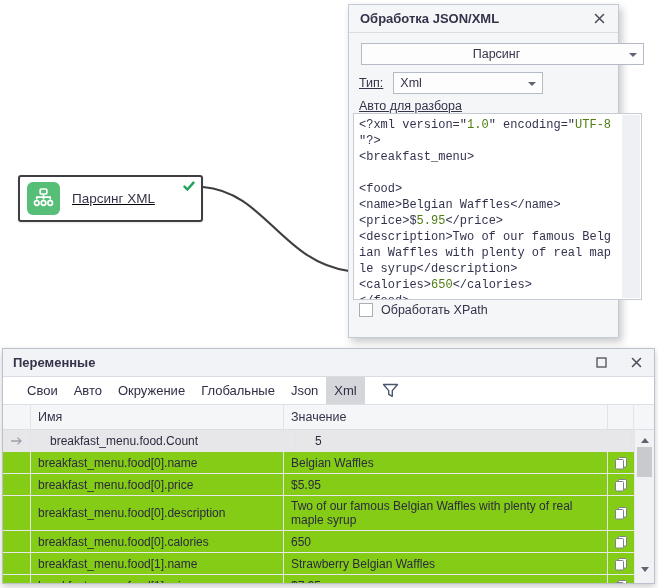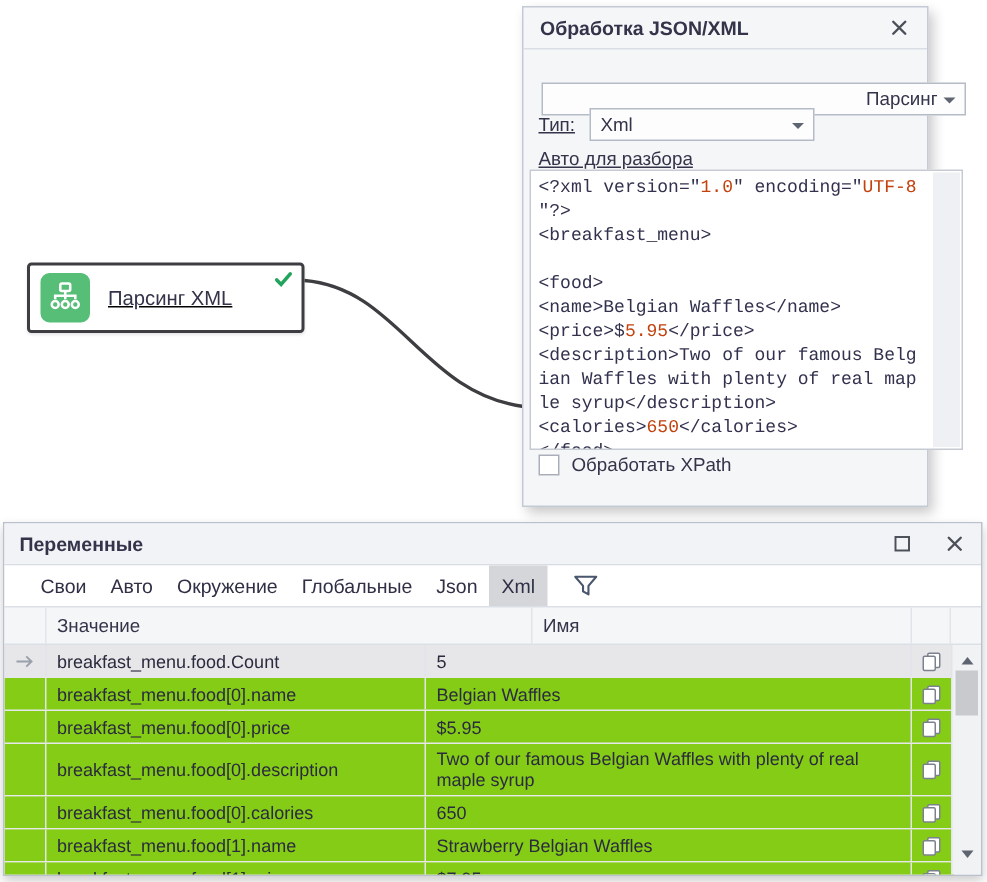--- a/index.html
+++ b/index.html
@@ -22,32 +22,32 @@
   
   .props-panel { position:absolute; left:348px; top:4px; width:271px; height:334px; z-index:3;
                  background:#f5f6f8; border:1px solid #c3cad6; box-shadow:3px 4px 8px rgba(0,0,0,.22); }
   .props-header { height:28px; border-bottom:1px solid #dadde4; display:flex; align-items:center; padding:0 11px; }
   .props-title { font-weight:bold; font-size:13px; color:#33334a; flex:1; }
   .icon-btn { line-height:0; cursor:default; padding:2px; }
   .combo { background:#fdfdfe; border:1px solid #b4bac6; height:22px; display:flex; align-items:center;
            font-size:12.5px; color:#33334a; position:relative; padding:0 18px 0 6px; }
   .combo .caret { position:absolute; right:6px; top:9px; width:0; height:0;
                   border-left:4px solid transparent; border-right:4px solid transparent; border-top:4.5px solid #5f6570; }
-  .combo-action { position:absolute; left:12px; top:50px; width:283px; justify-content:flex-end; }
+  .combo-action { position:absolute; left:12px; top:38px; width:283px; justify-content:center; }
   .type-row { position:absolute; left:10px; top:67px; display:flex; align-items:center; }
   .field-link { font-size:12.5px; color:#33334a; text-decoration:underline; }
   .type-combo { width:150px; margin-left:10px; }
   .parse-label { position:absolute; left:10px; top:94px; }
   .codebox { position:absolute; left:4px; top:108px; width:289px; height:187px; background:#fff;
              border:1px solid #c6cad2; overflow:hidden; font-family:"Liberation Mono","DejaVu Sans Mono",monospace;
              font-size:12px; line-height:16px; padding:3px 0 0 5px; }
   .codebox .vtrack { position:absolute; top:1px; right:1px; bottom:1px; width:18px; background:#eef0f4; }
   .code-line { white-space:pre; height:16px; }
   .c-code { color:#32324e; }
-  .c-value { color:#c2410c; }
+  .c-value { color:#4d7c0f; }
   .xpath-row { position:absolute; left:10px; top:298px; display:flex; align-items:center; }
   .checkbox { width:14px; height:14px; background:#fff; border:1px solid #a9aeb9; }
   .xpath-label { margin-left:8px; font-size:12.5px; color:#33334a; }
 
   
   .vars-panel { position:absolute; left:2px; top:348px; width:653px; height:236px; z-index:3; background:#fff;
                 border:1px solid #bac1cd; box-shadow:0 3px 7px rgba(0,0,0,.20); display:flex; flex-direction:column; }
   .vars-header { height:28px; background:#f2f3f6; border-bottom:1px solid #d9dce2; display:flex; align-items:center;
                  padding:0 10px; flex:0 0 auto; }
   .vars-title { font-weight:bold; font-size:13px; color:#33334a; flex:1; }
@@ -59,21 +59,21 @@
   .tbl-header { height:26px; display:flex; background:#f5f6f8; border-top:1px solid #dcdfe5;
                 border-bottom:1px solid #dcdfe5; font-size:12.5px; color:#33334a; flex:0 0 auto; }
   .hc { display:flex; align-items:center; border-right:1px solid #e2e4e9; }
   .col-gutter { width:28px; flex:0 0 auto; }
   .col-name   { width:253px; padding-left:7px; flex:0 0 auto; }
   .col-value  { width:324px; padding-left:7px; flex:0 0 auto; }
   .col-copy   { width:26px; flex:0 0 auto; }
   .rows-area { position:relative; flex:1 1 auto; overflow:hidden; }
   .rows-list { position:absolute; left:0; top:0; width:633px; }
   .vrow { display:flex; border-bottom:1px solid #e7e8ec; background:#84cc16; min-height:22px; }
-  .vrow.selected { background:#e7e7ea; }
+  .vrow.selected { background:#e7e7ea;gap:12px; }
   .vrow .cell { border-right:1px solid #e2e4e9; font-size:12px; color:#2b2b3e; display:flex; align-items:center; }
   .vrow .gutter { width:28px; flex:0 0 auto; justify-content:center; border-right:1px solid #e2e4e9; display:flex; align-items:center; }
   .vrow .name { width:253px; flex:0 0 auto; padding-left:7px; }
   .vrow .value { width:324px; flex:0 0 auto; padding:3px 8px 3px 7px; line-height:14px; }
   .vrow .copy { width:26px; flex:0 0 auto; display:flex; align-items:center; justify-content:center; }
   .scrollbar { position:absolute; right:0; top:0; bottom:0; width:20px; background:#f1f2f4; border-left:1px solid #e2e4e9; }
   .sb-arrow { position:absolute; left:0; width:100%; height:16px; display:flex; align-items:center; justify-content:center; }
   .sb-up { top:2px; } .sb-down { bottom:6px; }
   .tri-up { width:0;height:0;border-left:4.5px solid transparent;border-right:4.5px solid transparent;border-bottom:5px solid #5f6570; }
   .tri-down { width:0;height:0;border-left:4.5px solid transparent;border-right:4.5px solid transparent;border-top:5px solid #5f6570; }
@@ -179,22 +179,22 @@
         <span class="tab active">Xml</span>
         <span class="icon-btn filter-btn">
         <svg width="17" height="15" viewBox="0 0 17 15">
             <path d="M1.5 1.5 H15.5 L10.3 7.6 V13.3 L6.7 11.3 V7.6 Z" fill="none" stroke="#49566e" stroke-width="1.4" stroke-linejoin="round"></path>
           </svg>
       </span>
     </div>
 
     <div class="tbl-header">
       <div class="hc col-gutter"></div>
+      <div class="hc col-name">Имя</div>
       <div class="hc col-value">Значение</div>
-      <div class="hc col-name">Имя</div>
       <div class="hc col-copy"></div>
     </div>
 
     <div class="rows-area">
       <div class="rows-list" id="rows-list">
           <div class="vrow selected">
             <div class="gutter">
               <svg width="13" height="10" viewBox="0 0 13 10">
                 <path d="M1 5h9.5M7.5 1.6 11 5 7.5 8.4" fill="none" stroke="#9aa0aa" stroke-width="1.3"></path>
               </svg>

